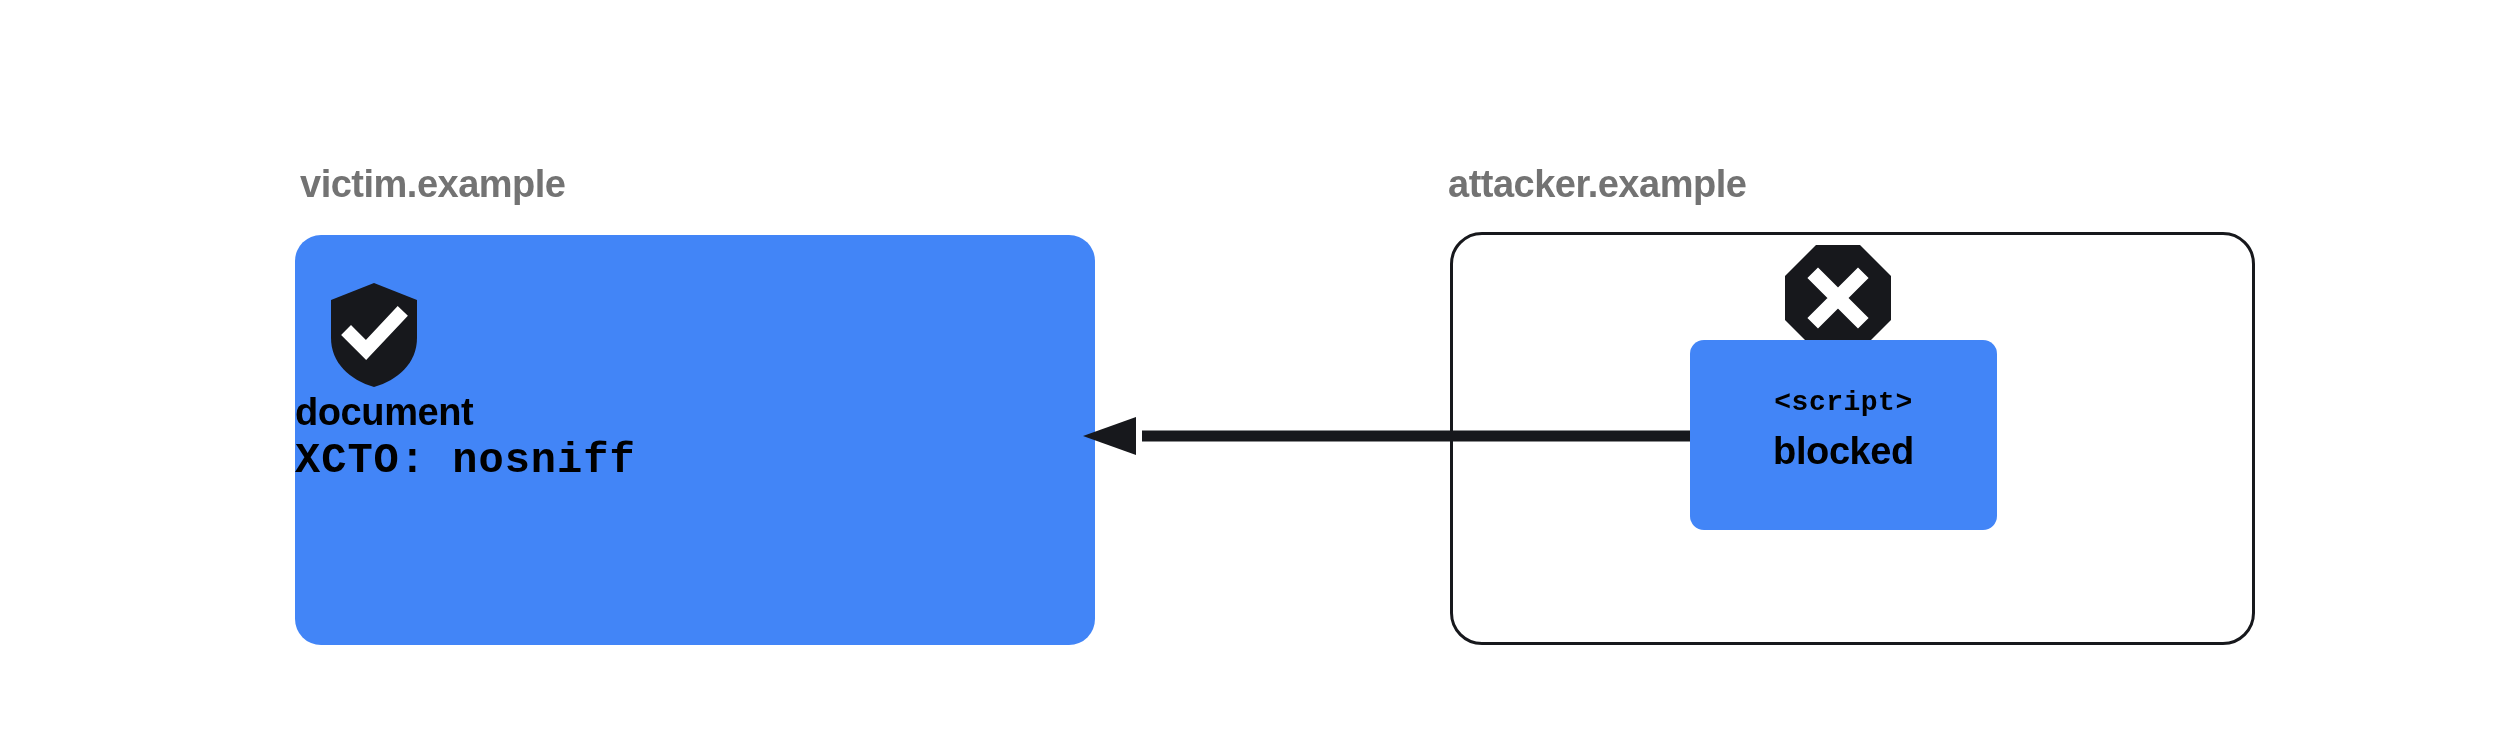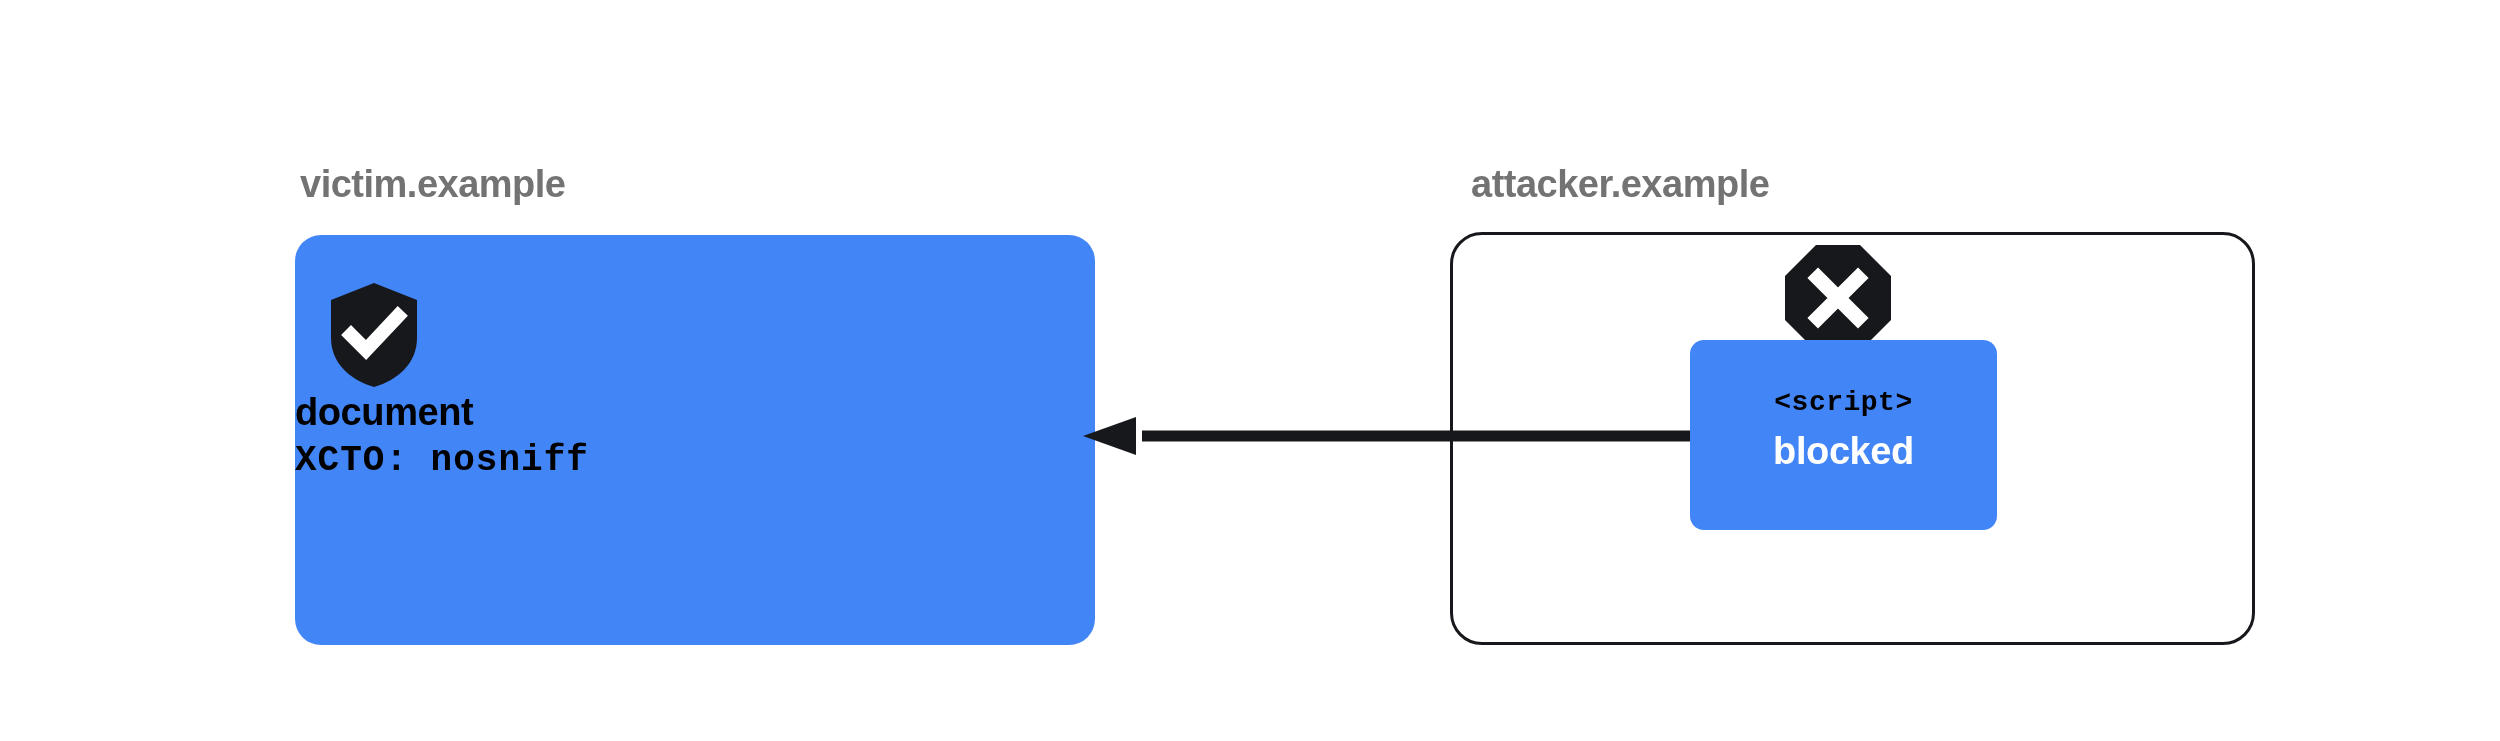--- a/index.html
+++ b/index.html
@@ -21,21 +21,21 @@
     position: absolute;
     font-family: "Liberation Sans", sans-serif;
     font-weight: bold;
     font-size: 38px;
     line-height: 38px;
     color: #737373;
     white-space: nowrap;
     letter-spacing: -0.5px;
   }
   #label-victim   { left: 300px;  top: 165px; }
-  #label-attacker { left: 1448px; top: 165px; margin-left: 23px; }
+  #label-attacker { left: 1448px; top: 165px; }
 
   
   #victim-box {
     position: absolute;
     left: 295px;
     top: 235px;
     width: 800px;
     height: 410px;
     background: #4285f7;
     border-radius: 26px;
@@ -60,21 +60,21 @@
     font-weight: bold;
     font-size: 38px;
     line-height: 46px;
     color: #000000;
     letter-spacing: -0.4px;
   }
   .victim-line-2 {
     display: block;
     font-family: "Liberation Mono", monospace;
     font-weight: bold;
-    font-size: 36px;
+    font-size: 42px;
     line-height: 52px;
     color: #000000;
     letter-spacing: 1px;
   }
 
   
   #attacker-box {
     position: absolute;
     left: 1450px;
     top: 232px;
@@ -116,21 +116,21 @@
     line-height: 50px;
     color: #000000;
     letter-spacing: 0.5px;
   }
   .script-line-2 {
     display: block;
     font-family: "Liberation Sans", sans-serif;
     font-weight: bold;
     font-size: 38px;
     line-height: 46px;
-    color: #ffffff;
+    color: #000000;
     letter-spacing: -0.4px;
   }
 
   
   #arrow-blocked {
     position: absolute;
     left: 1070px;
     top: 405px;
     width: 630px;
     height: 62px;

